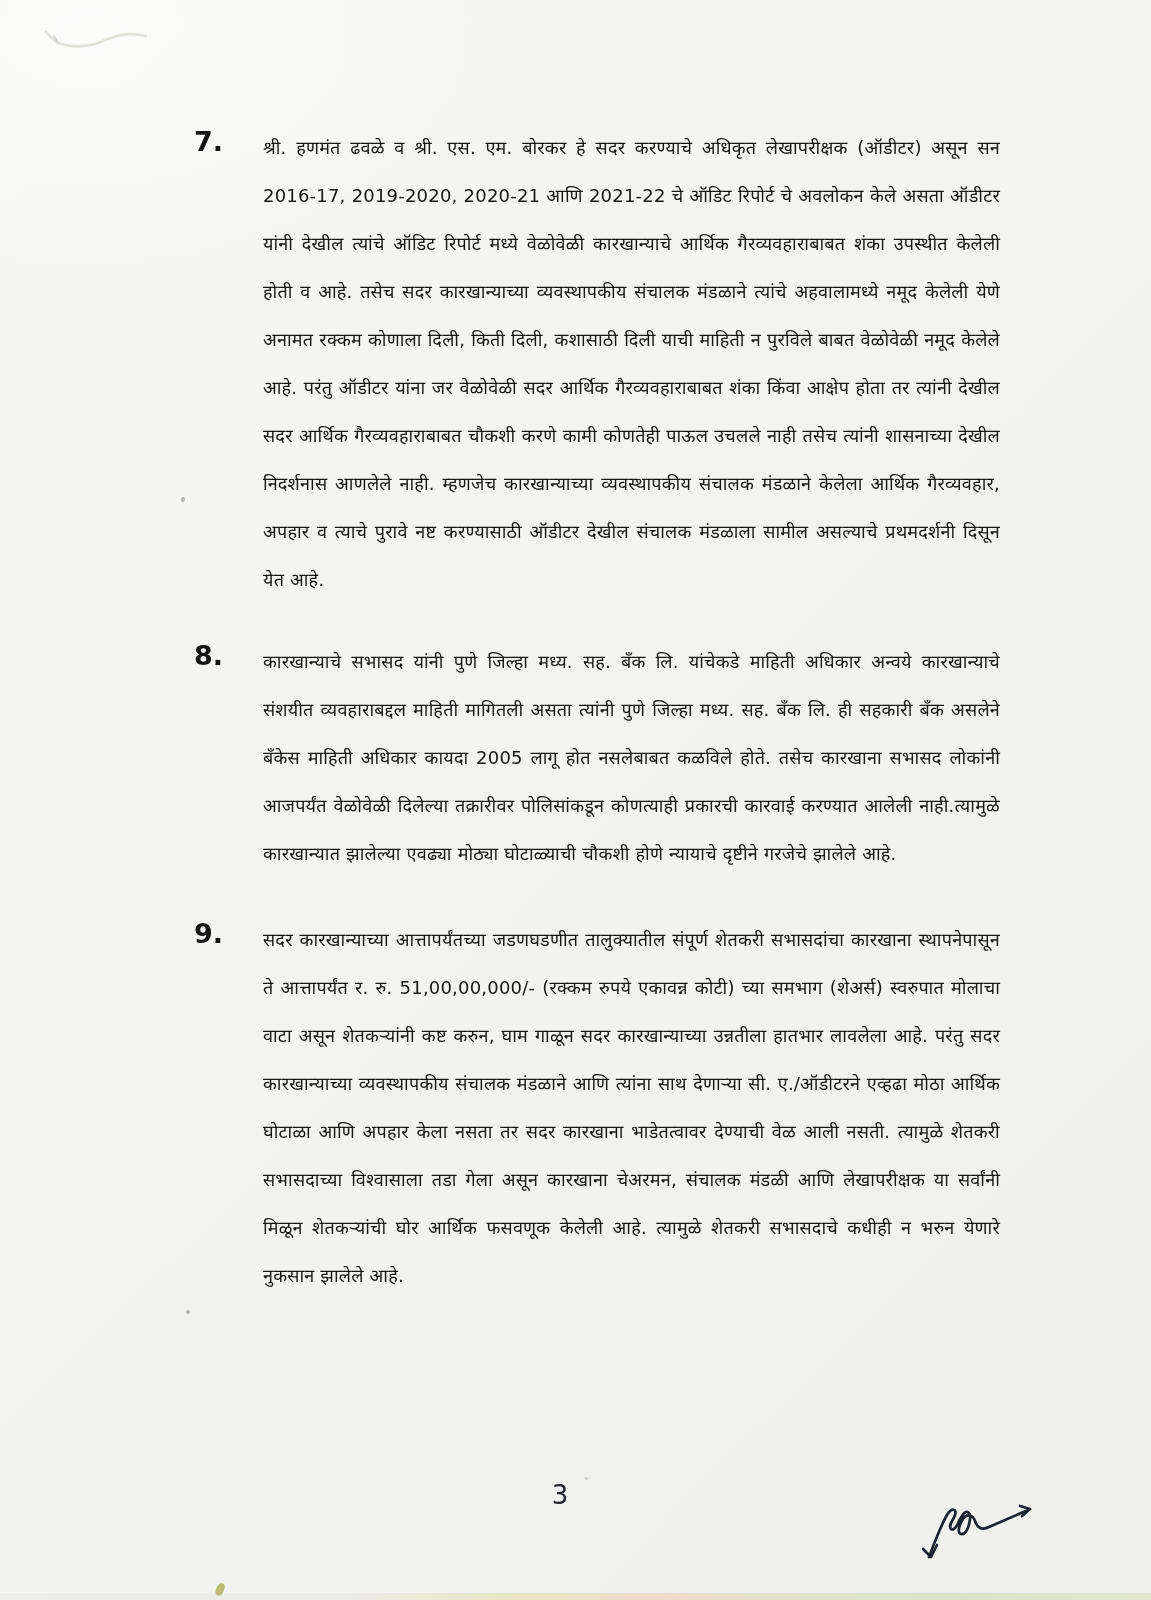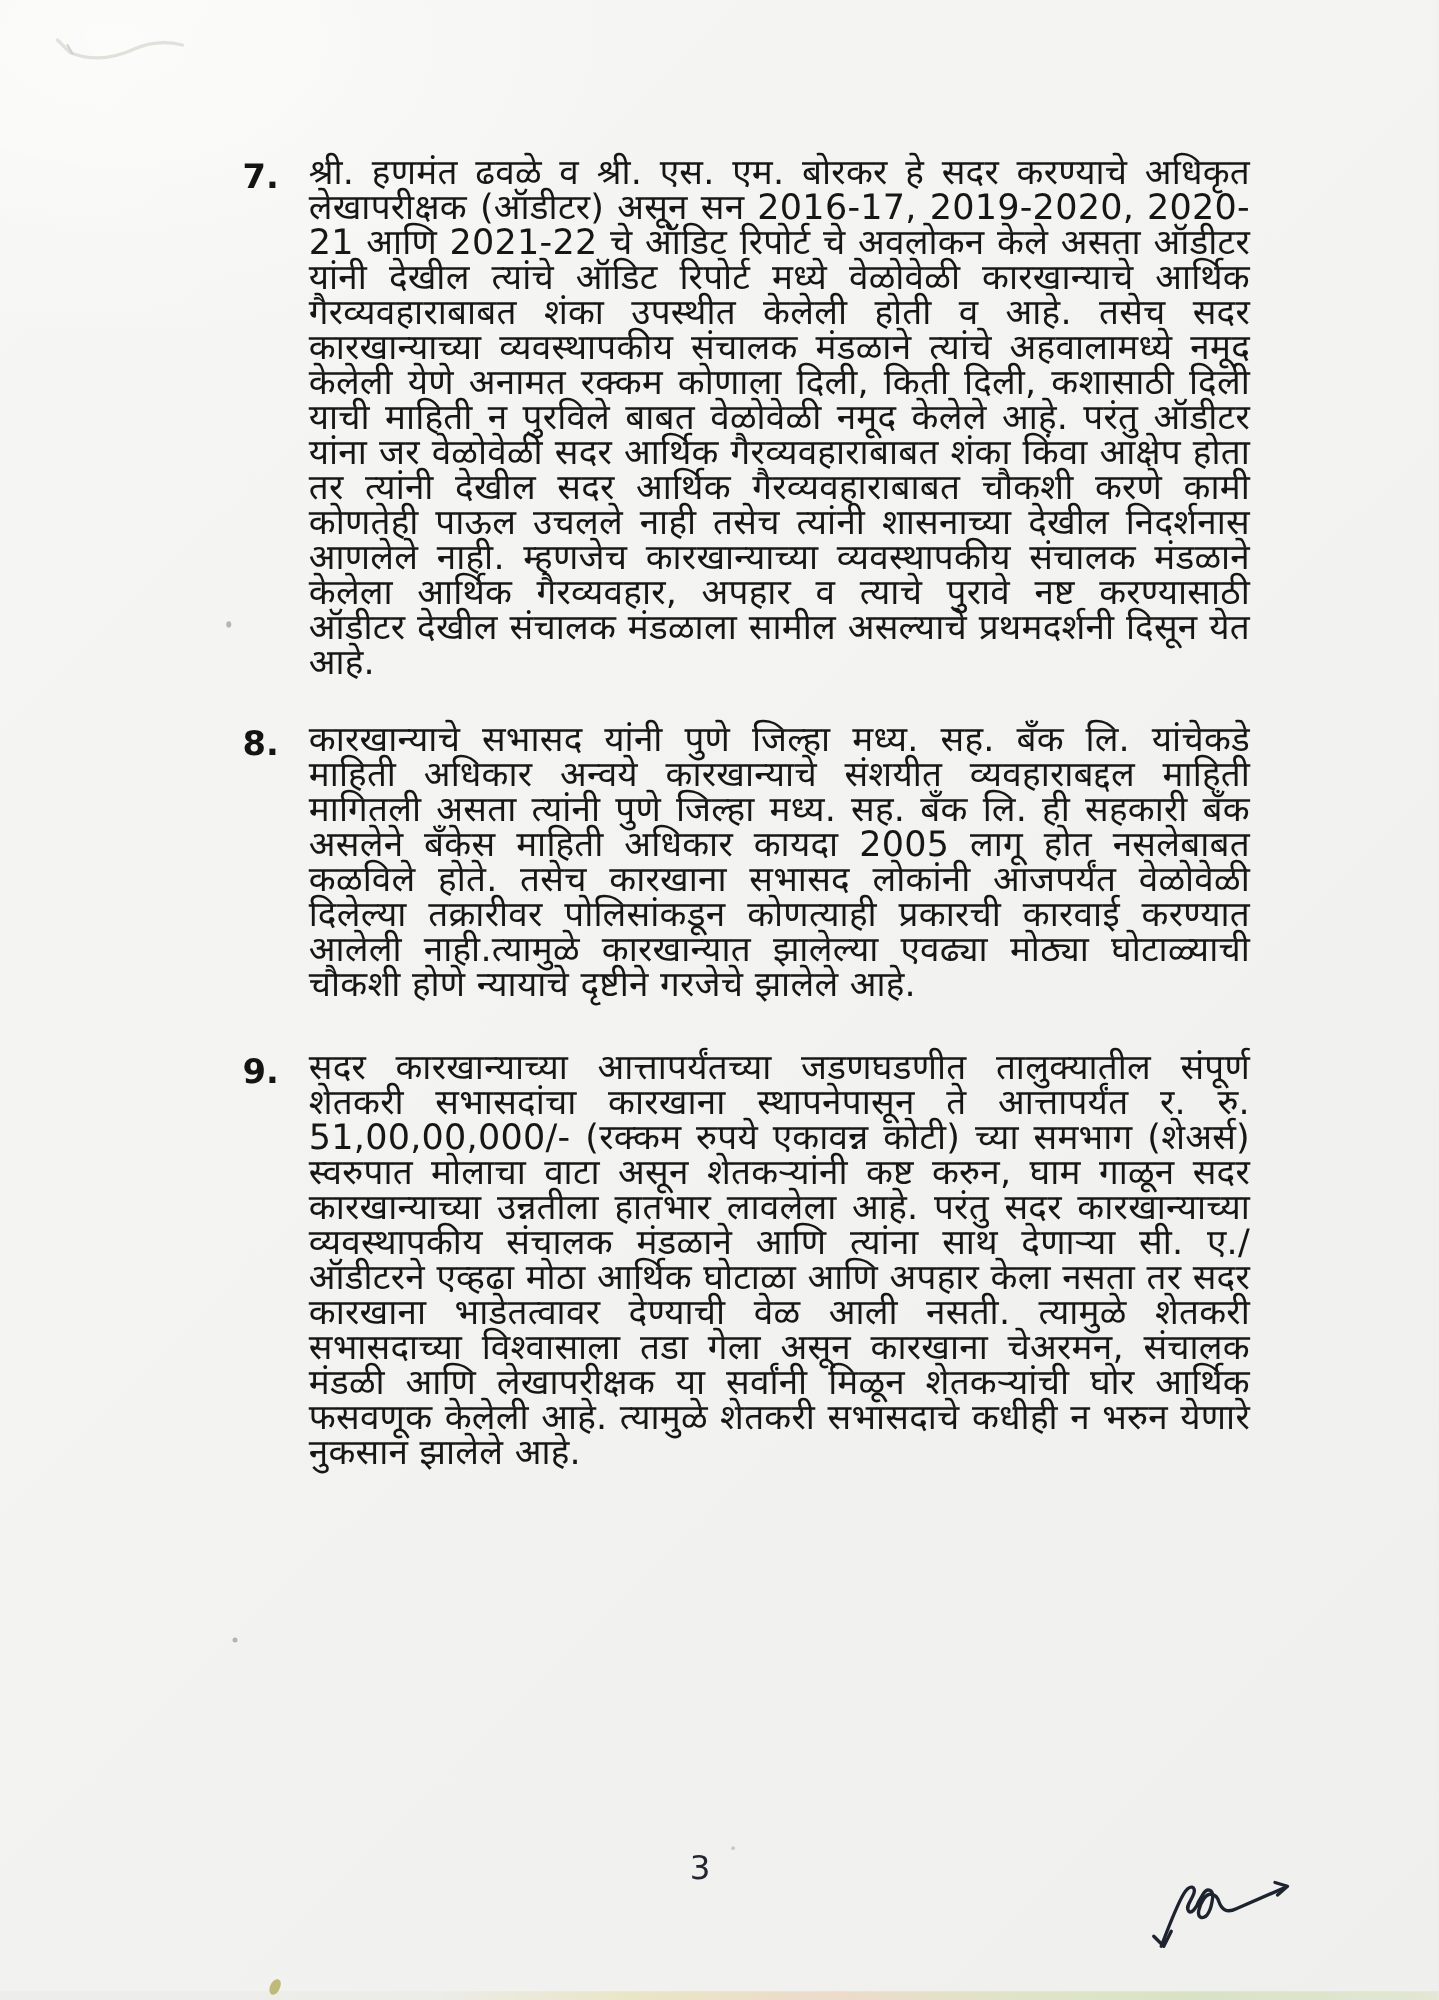--- a/index.html
+++ b/index.html
@@ -31,25 +31,26 @@
   .list-item .num {
     width: 53px;
     flex-shrink: 0;
     font-size: 27px;
     line-height: 36px;
     font-weight: bold;
     color: #141414;
   }
   .list-item .txt {
     flex: 1;
-    font-size: 28px;
-    line-height: 28px;
+    font-size: 18px;
+    line-height: 48px;
     text-align: justify;
     color: #161616;
     letter-spacing: 0.2px;
+    margin-left: 16px;
   }
   .gap-a { margin-top: 34px; }
   .gap-b { margin-top: 38px; }
   .page-number {
     position: absolute;
     left: 536px;
     top: 1480px;
     width: 48px;
     text-align: center;
     font-size: 26px;

